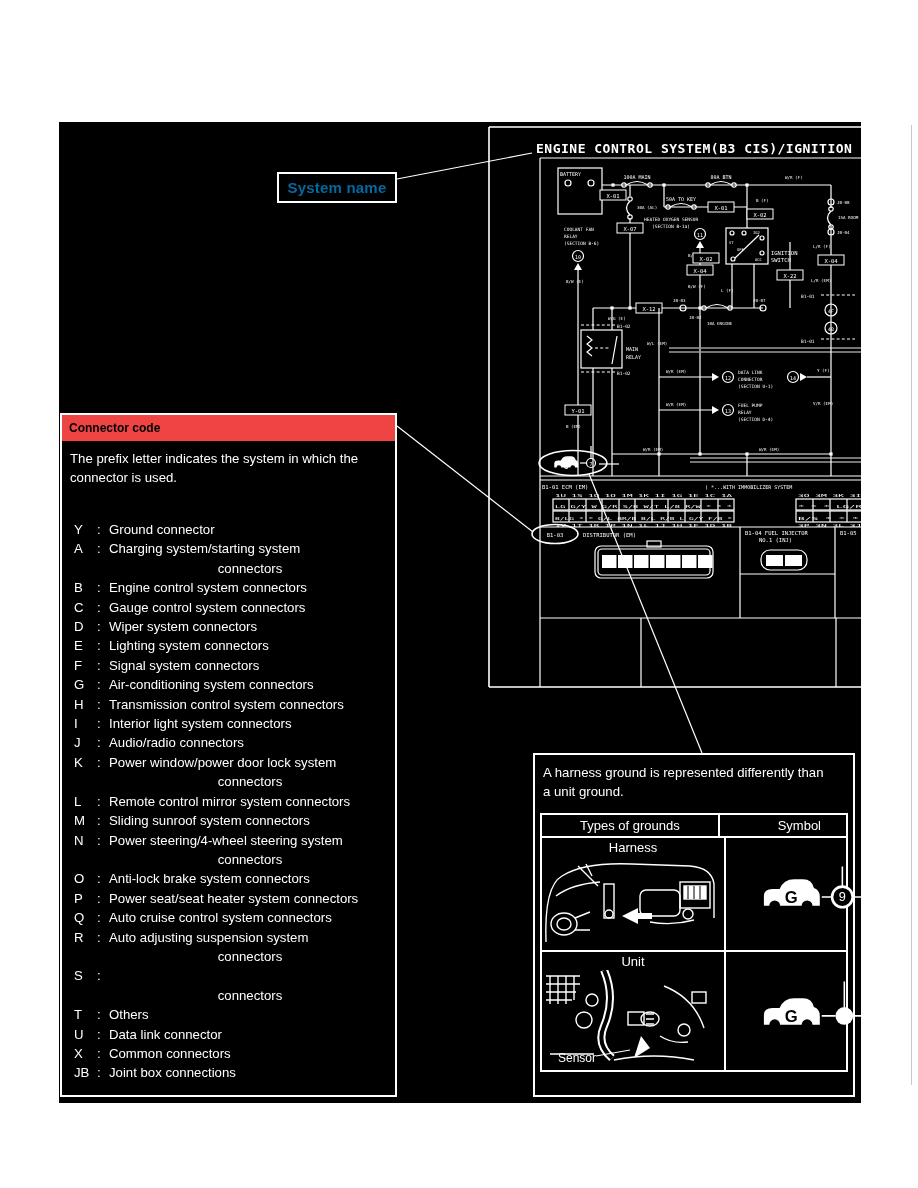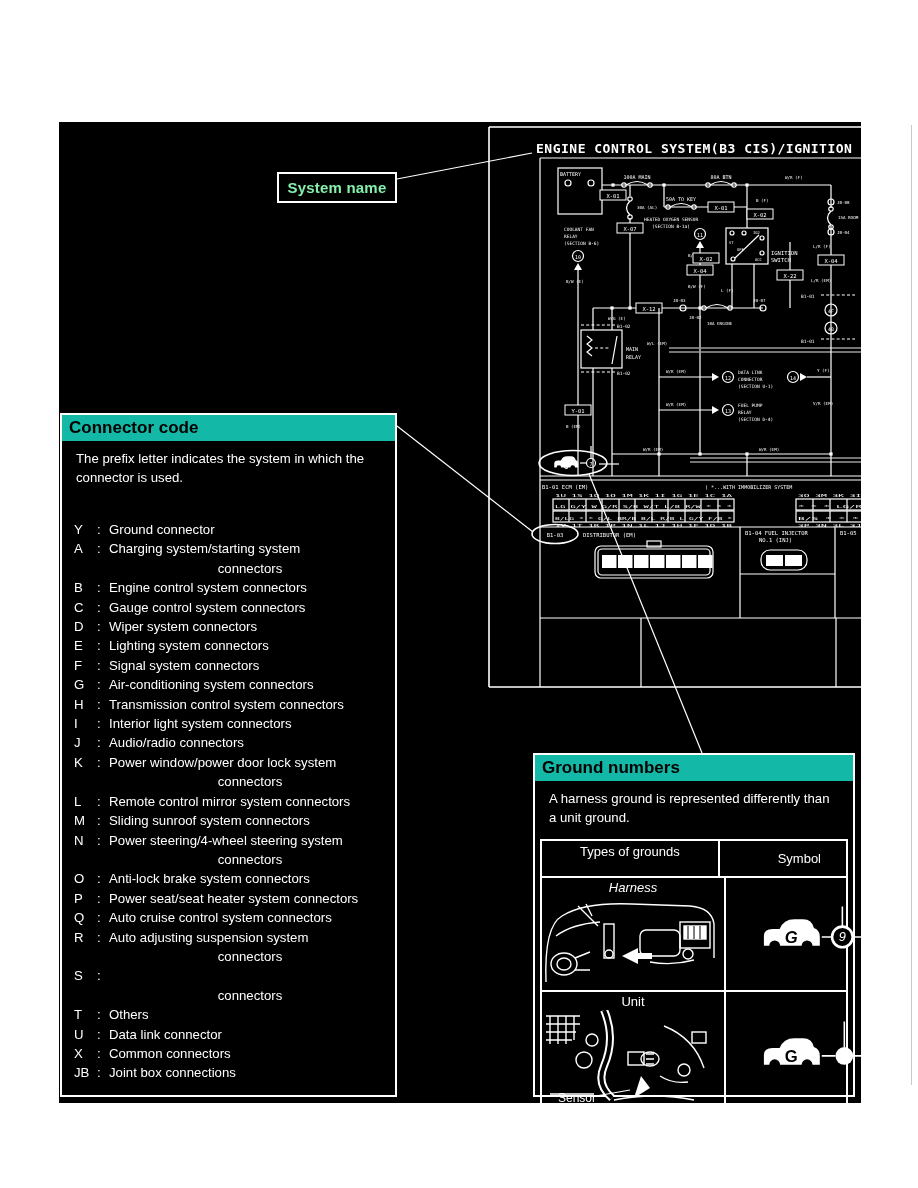--- a/index.html
+++ b/index.html
@@ -8,40 +8,40 @@
   .scan-line{position:absolute;left:911px;top:125px;width:1px;height:960px;background:#c9c9c9;}
   svg.wiring{position:absolute;left:0;top:0;width:802px;height:981px;overflow:hidden;}
   svg.wiring text{font-family:"DejaVu Sans Mono",monospace;fill:#fff;}
   .wln{stroke:#fff;stroke-width:1.2;fill:none;}
   .wln2{stroke:#fff;stroke-width:1.6;fill:none;}
   .gry{stroke:#9a9a9a;stroke-width:1.6;fill:none;}
   .dsh{stroke:#fff;stroke-width:1.1;fill:none;stroke-dasharray:3,2.2;}
   .nfill{fill:#fff;stroke:none;}
   .boxlbl{stroke:#fff;stroke-width:1;fill:#000;}
   
-  .sysname{position:absolute;left:218px;top:50px;width:120px;height:31px;background:#000;border:2px solid #fff;box-sizing:border-box;color:#86efac;font-size:15px;font-weight:bold;display:flex;align-items:center;justify-content:center;letter-spacing:.2px;}
+  .sysname{position:absolute;left:218px;top:50px;width:120px;height:31px;background:#000;border:2px solid #fff;box-sizing:border-box;color:#0369a1;font-size:15px;font-weight:bold;display:flex;align-items:center;justify-content:center;letter-spacing:.2px;}
   .panel{position:absolute;background:#000;border:2px solid #fff;box-sizing:border-box;color:#fff;}
-  .panel-hdr{background:#14b8a6;color:#000;font-size:17px;font-weight:bold;height:26px;line-height:26px;padding-left:7px;}
-  .panel-intro{font-size:13.2px;line-height:19px;padding:8px 8px 0 8px;white-space:pre-line;margin-left:6px;}
+  .panel-hdr{background:#ef4444;color:#000;font-size:12px;font-weight:bold;height:26px;line-height:26px;padding-left:7px;}
+  .panel-intro{font-size:13.2px;line-height:19px;padding:8px 8px 0 8px;white-space:pre-line;}
   .connector-panel{left:1px;top:291px;width:337px;height:684px;}
   .code-list{margin-top:33px;padding-left:12px;padding-right:4px;font-size:13.2px;}
   .code-row{display:flex;line-height:19.4px;}
   .code-letter{width:23px;flex:none;}
   .code-colon{width:12px;flex:none;}
   .code-desc{white-space:nowrap;}
   .code-l2{padding-left:35px;line-height:19.4px;white-space:nowrap;text-align:center;}
   .ground-panel{left:474px;top:631px;width:322px;height:344px;}
   .gtable{width:304px;margin:12px auto 0 auto;border:2px solid #fff;}
   .gtr{display:flex;border-top:2px solid #fff;}
   .gtr:first-child{border-top:none;}
   .gc1{width:194px;border-right:2px solid #fff;box-sizing:border-box;text-align:center;}
   .gc2{width:102px;display:flex;align-items:center;justify-content:center;margin-left:33px;}
-  .ghead{font-size:13px;line-height:21px;height:35px;}
+  .ghead{font-size:13px;line-height:21px;height:21px;}
   .gtype{font-size:13px;line-height:15px;padding-top:2px;}
-  .gcell-h{height:112px;font-style:italic;}
+  .gcell-h{height:112px;}
   .gcell-u{height:118px;}
   .illus{display:block;margin:1px auto 0 auto;}
   svg.sym text,svg.illus-svg text{font-family:"Liberation Sans",sans-serif;}
 </style>
 </head>
 <body>
 
 <div class="page">
   <div class="scan-line"></div>
 
@@ -468,21 +468,20 @@
           </div>
         <div class="code-row">
             <span class="code-letter">JB</span>
             <span class="code-colon">:</span>
             <span class="code-desc">Joint box connections</span>
           </div>
       </div>
     </div>
 
     <div class="panel ground-panel">
-      <div class="panel-hdr">Ground numbers</div>
       <div class="panel-intro">A harness ground is represented differently than
 a unit ground.</div>
       <div class="gtable">
         <div class="gtr">
           <div class="gc1 ghead">Types of grounds</div>
           <div class="gc2 ghead">Symbol</div>
         </div>
         <div class="gtr">
           <div class="gc1 gcell-h">
             <div class="gtype">Harness</div>

